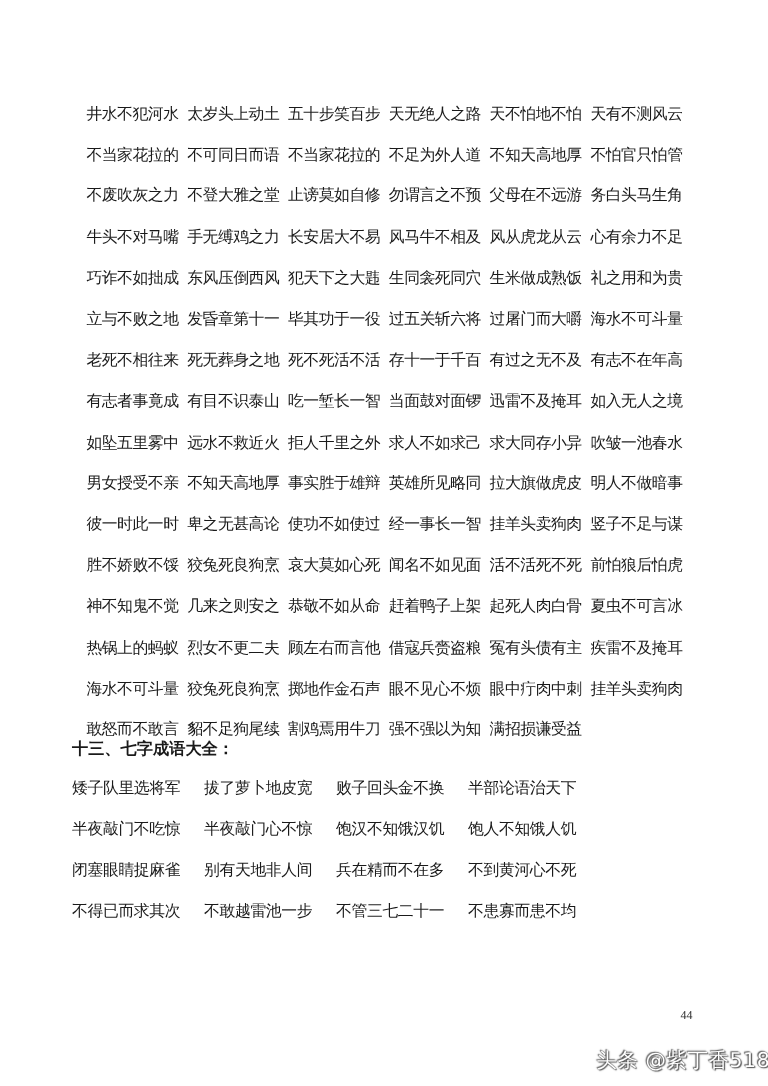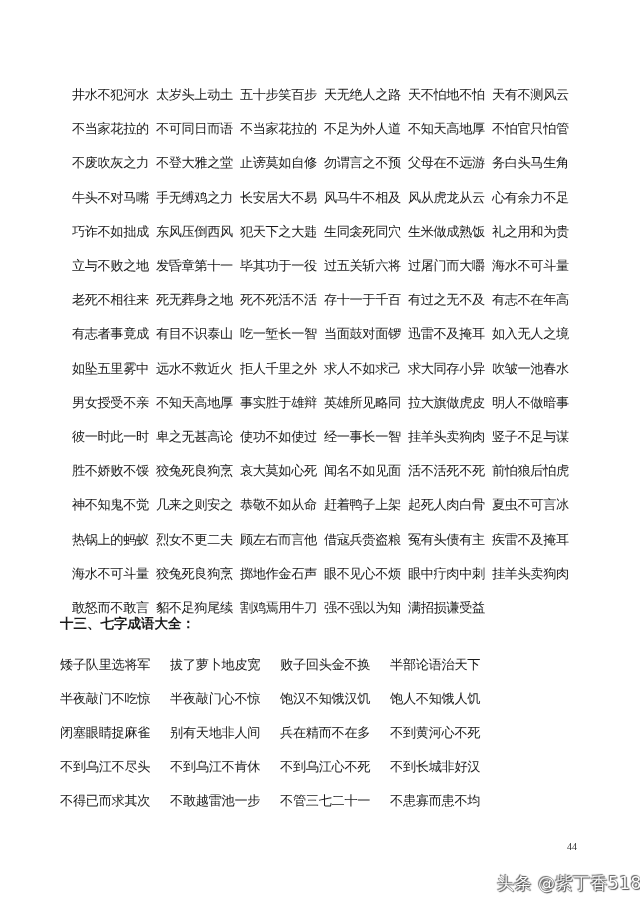--- a/index.html
+++ b/index.html
@@ -4,21 +4,21 @@
 <style>
   html, body { margin: 0; padding: 0; background: #ffffff; }
   body { width: 640px; height: 905px; position: relative; overflow: hidden;
          font-family: "DejaVu Sans", "Liberation Sans", sans-serif; color: #1a1a1a; }
   .page { position: absolute; left: 0; top: 0; width: 640px; height: 905px; }
   .grid6 { position: absolute; left: 72px; top: 78px; width: 540px; }
   .row6 { display: flex; height: 34.2px; align-items: center; }
   .row6 .cell { width: 84px; font-size: 13.2px; white-space: nowrap; letter-spacing: -0.4px; }
   .heading { position: absolute; left: 60px; top: 615px; font-size: 13.5px; font-weight: bold; white-space: nowrap; }
   .grid4 { position: absolute; left: 60px; top: 648px; }
-  .row4 { display: flex; height: 34px; align-items: center; }
+  .row4 { display: flex; height: 34px; }
   .row4 .cell { width: 110px; font-size: 13.2px; white-space: nowrap; letter-spacing: -0.3px; }
   .pagenum { position: absolute; left: 567px; top: 841px; font-family: "Liberation Serif", serif; font-size: 10px; color: #333; }
   .watermark { position: absolute; left: 497px; top: 872px; font-size: 17px; color: #ffffff;
                text-shadow: 0 0 1px #333, 1px 1px 1px #555, -1px -1px 1px #666; letter-spacing: 0.5px; white-space: nowrap; }
 </style>
 </head>
 <body>
 
 <div class="page">
 
@@ -167,26 +167,20 @@
       <span class="cell">饱汉不知饿汉饥</span>
       <span class="cell">饱人不知饿人饥</span>
     </div>
     <div class="row4">
       <span class="cell">闭塞眼睛捉麻雀</span>
       <span class="cell">别有天地非人间</span>
       <span class="cell">兵在精而不在多</span>
       <span class="cell">不到黄河心不死</span>
     </div>
     <div class="row4">
-      <span class="cell">不到乌江不尽头</span>
-      <span class="cell">不到乌江不肯休</span>
-      <span class="cell">不到乌江心不死</span>
-      <span class="cell">不到长城非好汉</span>
-    </div>
-    <div class="row4">
       <span class="cell">不得已而求其次</span>
       <span class="cell">不敢越雷池一步</span>
       <span class="cell">不管三七二十一</span>
       <span class="cell">不患寡而患不均</span>
     </div>
   </div>
 
   <div class="pagenum">44</div>
   <div class="watermark">头条 @紫丁香518</div>
 </div>

